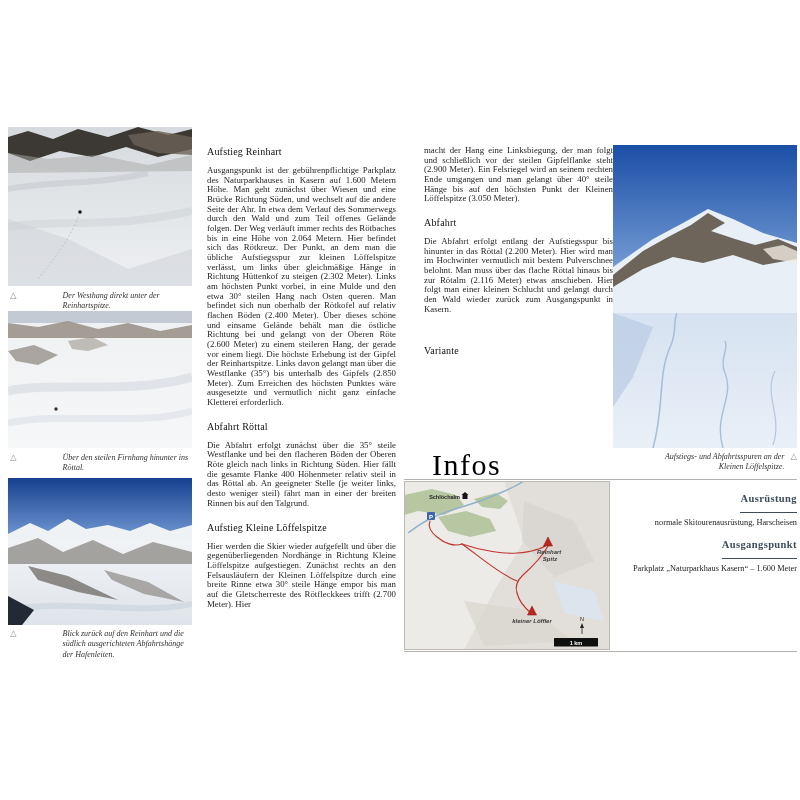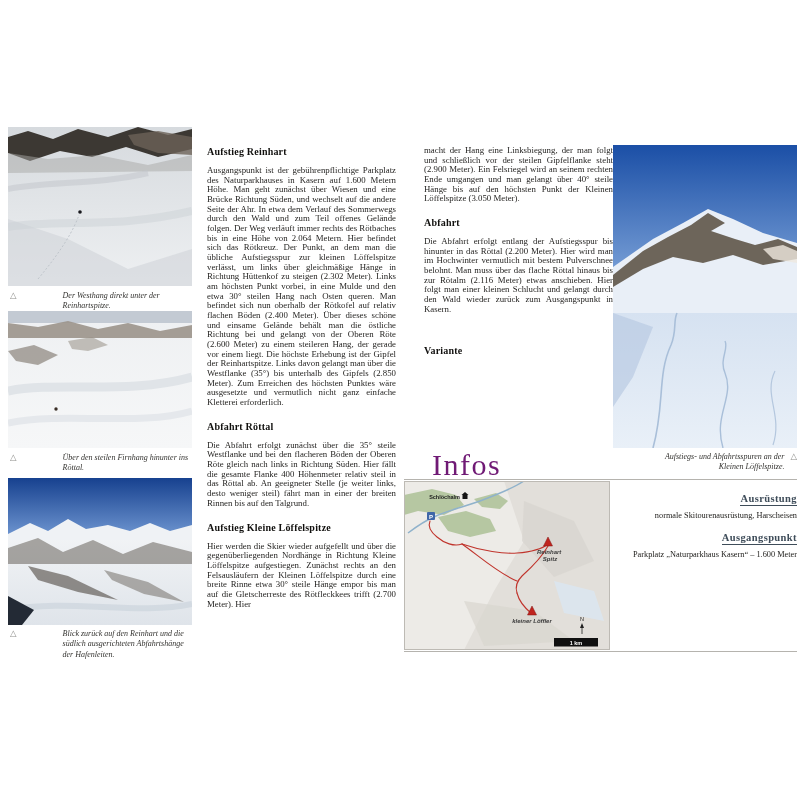--- a/index.html
+++ b/index.html
@@ -19,40 +19,40 @@
     font-style:normal;color:#8f8f8c;font-size:8.5px;line-height:1.1;flex:0 0 auto;
   }
   .caption .txt{flex:1 1 auto;margin-left:40px;}
   .caption.right{justify-content:flex-end;text-align:right;}
 
   .textcol{
     position:absolute;text-align:justify;font-size:8.8px;line-height:1.1;
     color:#201f1d;hyphens:auto;-webkit-hyphens:auto;
   }
   .textcol h3{
-    font-size:10px;font-weight:bold;color:#11100e;margin:0 0 9px 0;
+    font-size:10px;font-weight:normal;color:#11100e;margin:0 0 9px 0;
     letter-spacing:.2px;text-align:left;
   }
   .textcol h3.gap{margin-top:13px;}
   .textcol h3.biggap{margin-top:31px;}
   .textcol p{margin:0 0 11px 0;}
 
   .rule{position:absolute;border-top:1px solid #b5b3ae;height:0;}
 
   .infos-title{
-    position:absolute;font-size:30px;color:#701a75;letter-spacing:1.5px;
+    position:absolute;font-size:30px;color:#000000;letter-spacing:1.5px;
     line-height:1;font-family:"Liberation Serif",serif;
   }
 
   .panel{
     position:absolute;text-align:right;
   }
   .panel h4{
     display:inline-block;font-size:10.5px;font-weight:bold;color:#3e4c59;
-    border-bottom:1px solid #3e4c59;padding-bottom:1px;margin:9px 0 4px 0;
+    border-bottom:1px solid #3e4c59;padding-bottom:8px;margin:9px 0 4px 0;
     letter-spacing:.4px;
   }
   .panel .grp:first-child h4{margin-top:2px;}
   .panel .val{font-size:8.3px;color:#23221f;line-height:1.55;}
 </style>
 </head>
 <body>
 
 <figure class="photo" style="left:8px;top:127px;width:184px;height:159px;margin:0;">
   <svg width="184" height="159" viewBox="0 0 184 159">

